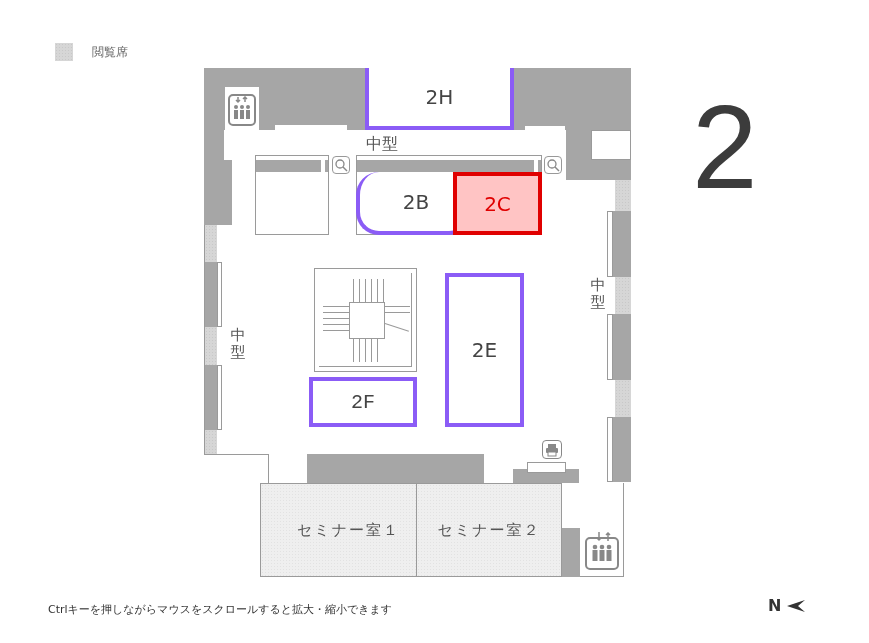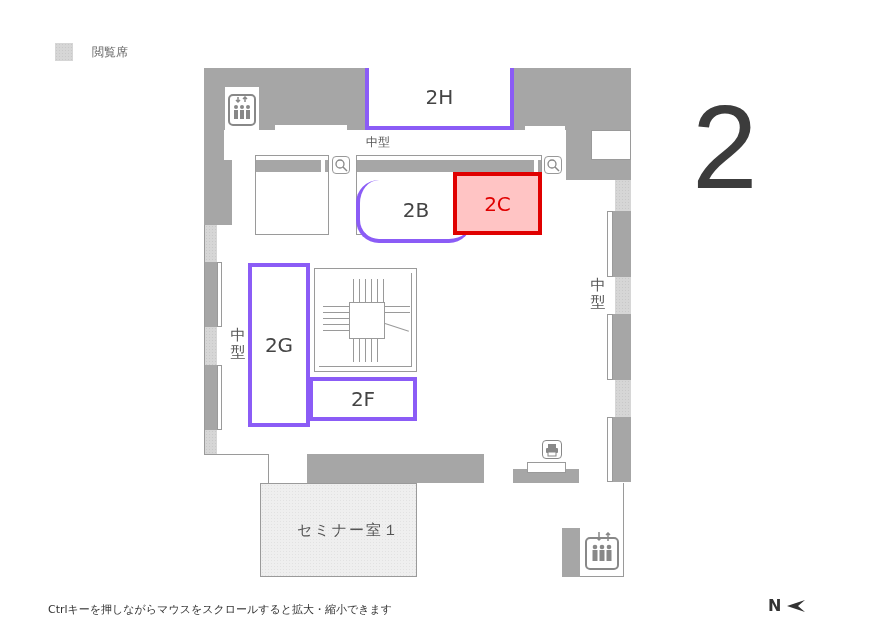--- a/index.html
+++ b/index.html
@@ -8,21 +8,21 @@
     .wall { position: absolute; background: #a6a6a6; }
     .wall-light { position: absolute; background: #d6d6d6; background-image: radial-gradient(#c8c8c8 0.6px, transparent 0.7px); background-size: 3px 3px; }
     .outline { position: absolute; border: 1px solid #9a9a9a; background: #fff; }
     .room { position: absolute; border: 4px solid #8b5cf6; background: #fff; display: flex; align-items: center; justify-content: center; font-size: 20px; color: #444; }
     .room.selected { background: #ffc4c4; border-color: #e00000; color: #e00000; }
     .seminar { position: absolute; border: 1px solid #9a9a9a; background: #efefef; background-image: radial-gradient(#e2e2e2 0.6px, transparent 0.7px); background-size: 3px 3px; display: flex; align-items: center; justify-content: center; font-size: 15px; color: #555; letter-spacing: 2px; }
     .shelf-bar { position: absolute; background: #a6a6a6; }
     .shelf-end { position: absolute; background: #fff; }
     .mag-btn { position: absolute; width: 18px; height: 18px; border: 1px solid #999; border-radius: 4px; background: #fff; display: flex; align-items: center; justify-content: center; }
     .label-v { position: absolute; font-size: 15px; color: #555; line-height: 17px; width: 18px; text-align: center; }
-    .label-h { position: absolute; font-size: 12px; color: #555; }
+    .label-h { position: absolute; font-size: 16px; color: #555; }
     .icon-box { position: absolute; border: 2px solid #888; border-radius: 5px; background: #fff; }
     .stair-line { position: absolute; background: #9a9a9a; }
   </style>
 </head>
 <body>
 
 <div class="abs" style="left:55px;top:43px;">
   <div class="wall-light" style="left:0;top:0;width:18px;height:18px;"></div>
   <span class="abs" style="left:37px;top:1px;font-size:12px;color:#666;white-space:nowrap;">閲覧席</span>
 </div>
@@ -69,21 +69,21 @@
   <div class="mag-btn" style="left:332px;top:156px;">
     <svg width="14" height="14" viewBox="0 0 14 14">
         <circle cx="6" cy="6" r="4" stroke="#888" stroke-width="1.3" fill="none"></circle>
         <line x1="9" y1="9" x2="13" y2="13" stroke="#888" stroke-width="1.5"></line>
       </svg>
   </div>
 
   <div class="outline" style="left:356px;top:155px;width:186px;height:80px;"></div>
   <div class="shelf-bar" style="left:357px;top:160px;width:184px;height:12px;"></div>
   <div class="shelf-end" style="left:534px;top:160px;width:4px;height:12px;"></div>
-  <div class="room" style="left:356px;top:180px;width:116px;height:63px;border-top:none;border-right:none;border-radius:23px;">2B</div>
+  <div class="room" style="left:356px;top:172px;width:116px;height:63px;border-top:none;border-right:none;border-radius:23px;">2B</div>
   <div class="room selected" style="left:453px;top:172px;width:89px;height:63px;">2C</div>
   <div class="mag-btn" style="left:544px;top:156px;">
     <svg width="14" height="14" viewBox="0 0 14 14">
         <circle cx="6" cy="6" r="4" stroke="#888" stroke-width="1.3" fill="none"></circle>
         <line x1="9" y1="9" x2="13" y2="13" stroke="#888" stroke-width="1.5"></line>
       </svg>
   </div>
 
   <div class="wall-light" style="left:205px;top:225px;width:12px;height:37px;"></div>
   <div class="wall" style="left:204px;top:262px;width:14px;height:65px;"></div>
@@ -92,21 +92,20 @@
   <div class="wall" style="left:204px;top:365px;width:14px;height:65px;"></div>
   <div class="abs" style="left:217px;top:365px;width:5px;height:65px;border:1px solid #9a9a9a;background:#fff;"></div>
   <div class="wall-light" style="left:205px;top:430px;width:12px;height:24px;"></div>
   <div class="abs" style="left:204px;top:225px;width:1px;height:230px;background:#9a9a9a;"></div>
 
   <div class="label-v" style="left:229px;top:327px;">
     <div>中</div>
     <div>型</div>
   </div>
 
-  <div class="room" style="left:248px;top:263px;width:62px;height:164px;">2G</div>
 
   <div class="abs" style="left:314px;top:268px;width:103px;height:104px;border:1px solid #9a9a9a;background:#fff;">
     <div class="abs" style="left:4px;top:4px;width:93px;height:94px;border:1px solid #9a9a9a;border-top:none;border-left:none;"></div>
     <div class="abs" style="left:34px;top:33px;width:36px;height:37px;border:1px solid #9a9a9a;background:#fff;"></div>
 
     <div class="stair-line" style="left:38px;top:10px;width:1px;height:23px;"></div>
     <div class="stair-line" style="left:44px;top:10px;width:1px;height:23px;"></div>
     <div class="stair-line" style="left:50px;top:10px;width:1px;height:23px;"></div>
     <div class="stair-line" style="left:56px;top:10px;width:1px;height:23px;"></div>
     <div class="stair-line" style="left:62px;top:10px;width:1px;height:23px;"></div>
@@ -122,22 +121,23 @@
     <div class="stair-line" style="left:8px;top:43px;width:26px;height:1px;"></div>
     <div class="stair-line" style="left:8px;top:49px;width:26px;height:1px;"></div>
     <div class="stair-line" style="left:8px;top:55px;width:26px;height:1px;"></div>
     <div class="stair-line" style="left:8px;top:61px;width:26px;height:1px;"></div>
 
     <div class="stair-line" style="left:70px;top:37px;width:25px;height:1px;"></div>
     <div class="stair-line" style="left:70px;top:43px;width:25px;height:1px;"></div>
     <div class="stair-line" style="left:70px;top:54px;width:25px;height:1px;transform:rotate(18deg);transform-origin:left;"></div>
   </div>
 
-  <div class="room" style="left:309px;top:377px;width:108px;height:44px;">2F</div>
+  <div class="room" style="left:309px;top:377px;width:108px;height:50px;font-family:Liberation Mono, monospace;">2F</div>
 
+  <div class="room" style="left:445px;top:273px;width:79px;height:154px;">2E</div>
 
   <div class="wall-light" style="left:615px;top:180px;width:16px;height:31px;"></div>
   <div class="wall" style="left:612px;top:211px;width:19px;height:66px;"></div>
   <div class="abs" style="left:607px;top:211px;width:6px;height:66px;border:1px solid #9a9a9a;background:#fff;"></div>
   <div class="wall-light" style="left:615px;top:277px;width:16px;height:37px;"></div>
   <div class="wall" style="left:612px;top:314px;width:19px;height:66px;"></div>
   <div class="abs" style="left:607px;top:314px;width:6px;height:66px;border:1px solid #9a9a9a;background:#fff;"></div>
   <div class="wall-light" style="left:615px;top:380px;width:16px;height:37px;"></div>
   <div class="wall" style="left:612px;top:417px;width:19px;height:65px;"></div>
   <div class="abs" style="left:607px;top:417px;width:6px;height:65px;border:1px solid #9a9a9a;background:#fff;"></div>
@@ -154,20 +154,21 @@
   <div class="abs" style="left:527px;top:462px;width:39px;height:11px;border:1px solid #9a9a9a;background:#fff;"></div>
   <div class="icon-box" style="left:542px;top:440px;width:20px;height:19px;border-width:1px;border-radius:4px;">
     <svg width="18" height="17" viewBox="0 0 18 17">
         <rect x="5" y="3" width="8" height="4" fill="#888"></rect>
         <rect x="3" y="7" width="12" height="5" rx="1" fill="#888"></rect>
         <rect x="5" y="11" width="8" height="4" fill="#fff" stroke="#888" stroke-width="1"></rect>
       </svg>
   </div>
 
   <div class="seminar" style="left:260px;top:483px;width:157px;height:94px;padding-left:20px;">セミナー室１</div>
+  <div class="seminar" style="left:416px;top:483px;width:146px;height:94px;">セミナー室２</div>
 
   <div class="abs" style="left:562px;top:483px;width:62px;height:94px;border-right:1px solid #9a9a9a;border-bottom:1px solid #9a9a9a;"></div>
   <div class="wall" style="left:562px;top:528px;width:18px;height:49px;"></div>
   <div class="icon-box" style="left:585px;top:537px;width:34px;height:33px;">
     <svg width="30" height="29" viewBox="0 0 30 29">
       <path d="M11 -6 v5 M9 -3 l2 2 l2 -2" stroke="#888" stroke-width="1.5" fill="none"></path>
       <circle cx="8" cy="8" r="2.3" fill="#888"></circle>
         <circle cx="15" cy="8" r="2.3" fill="#888"></circle>
         <circle cx="22" cy="8" r="2.3" fill="#888"></circle>
       <rect x="5.5" y="11" width="5" height="11" fill="#888"></rect>

